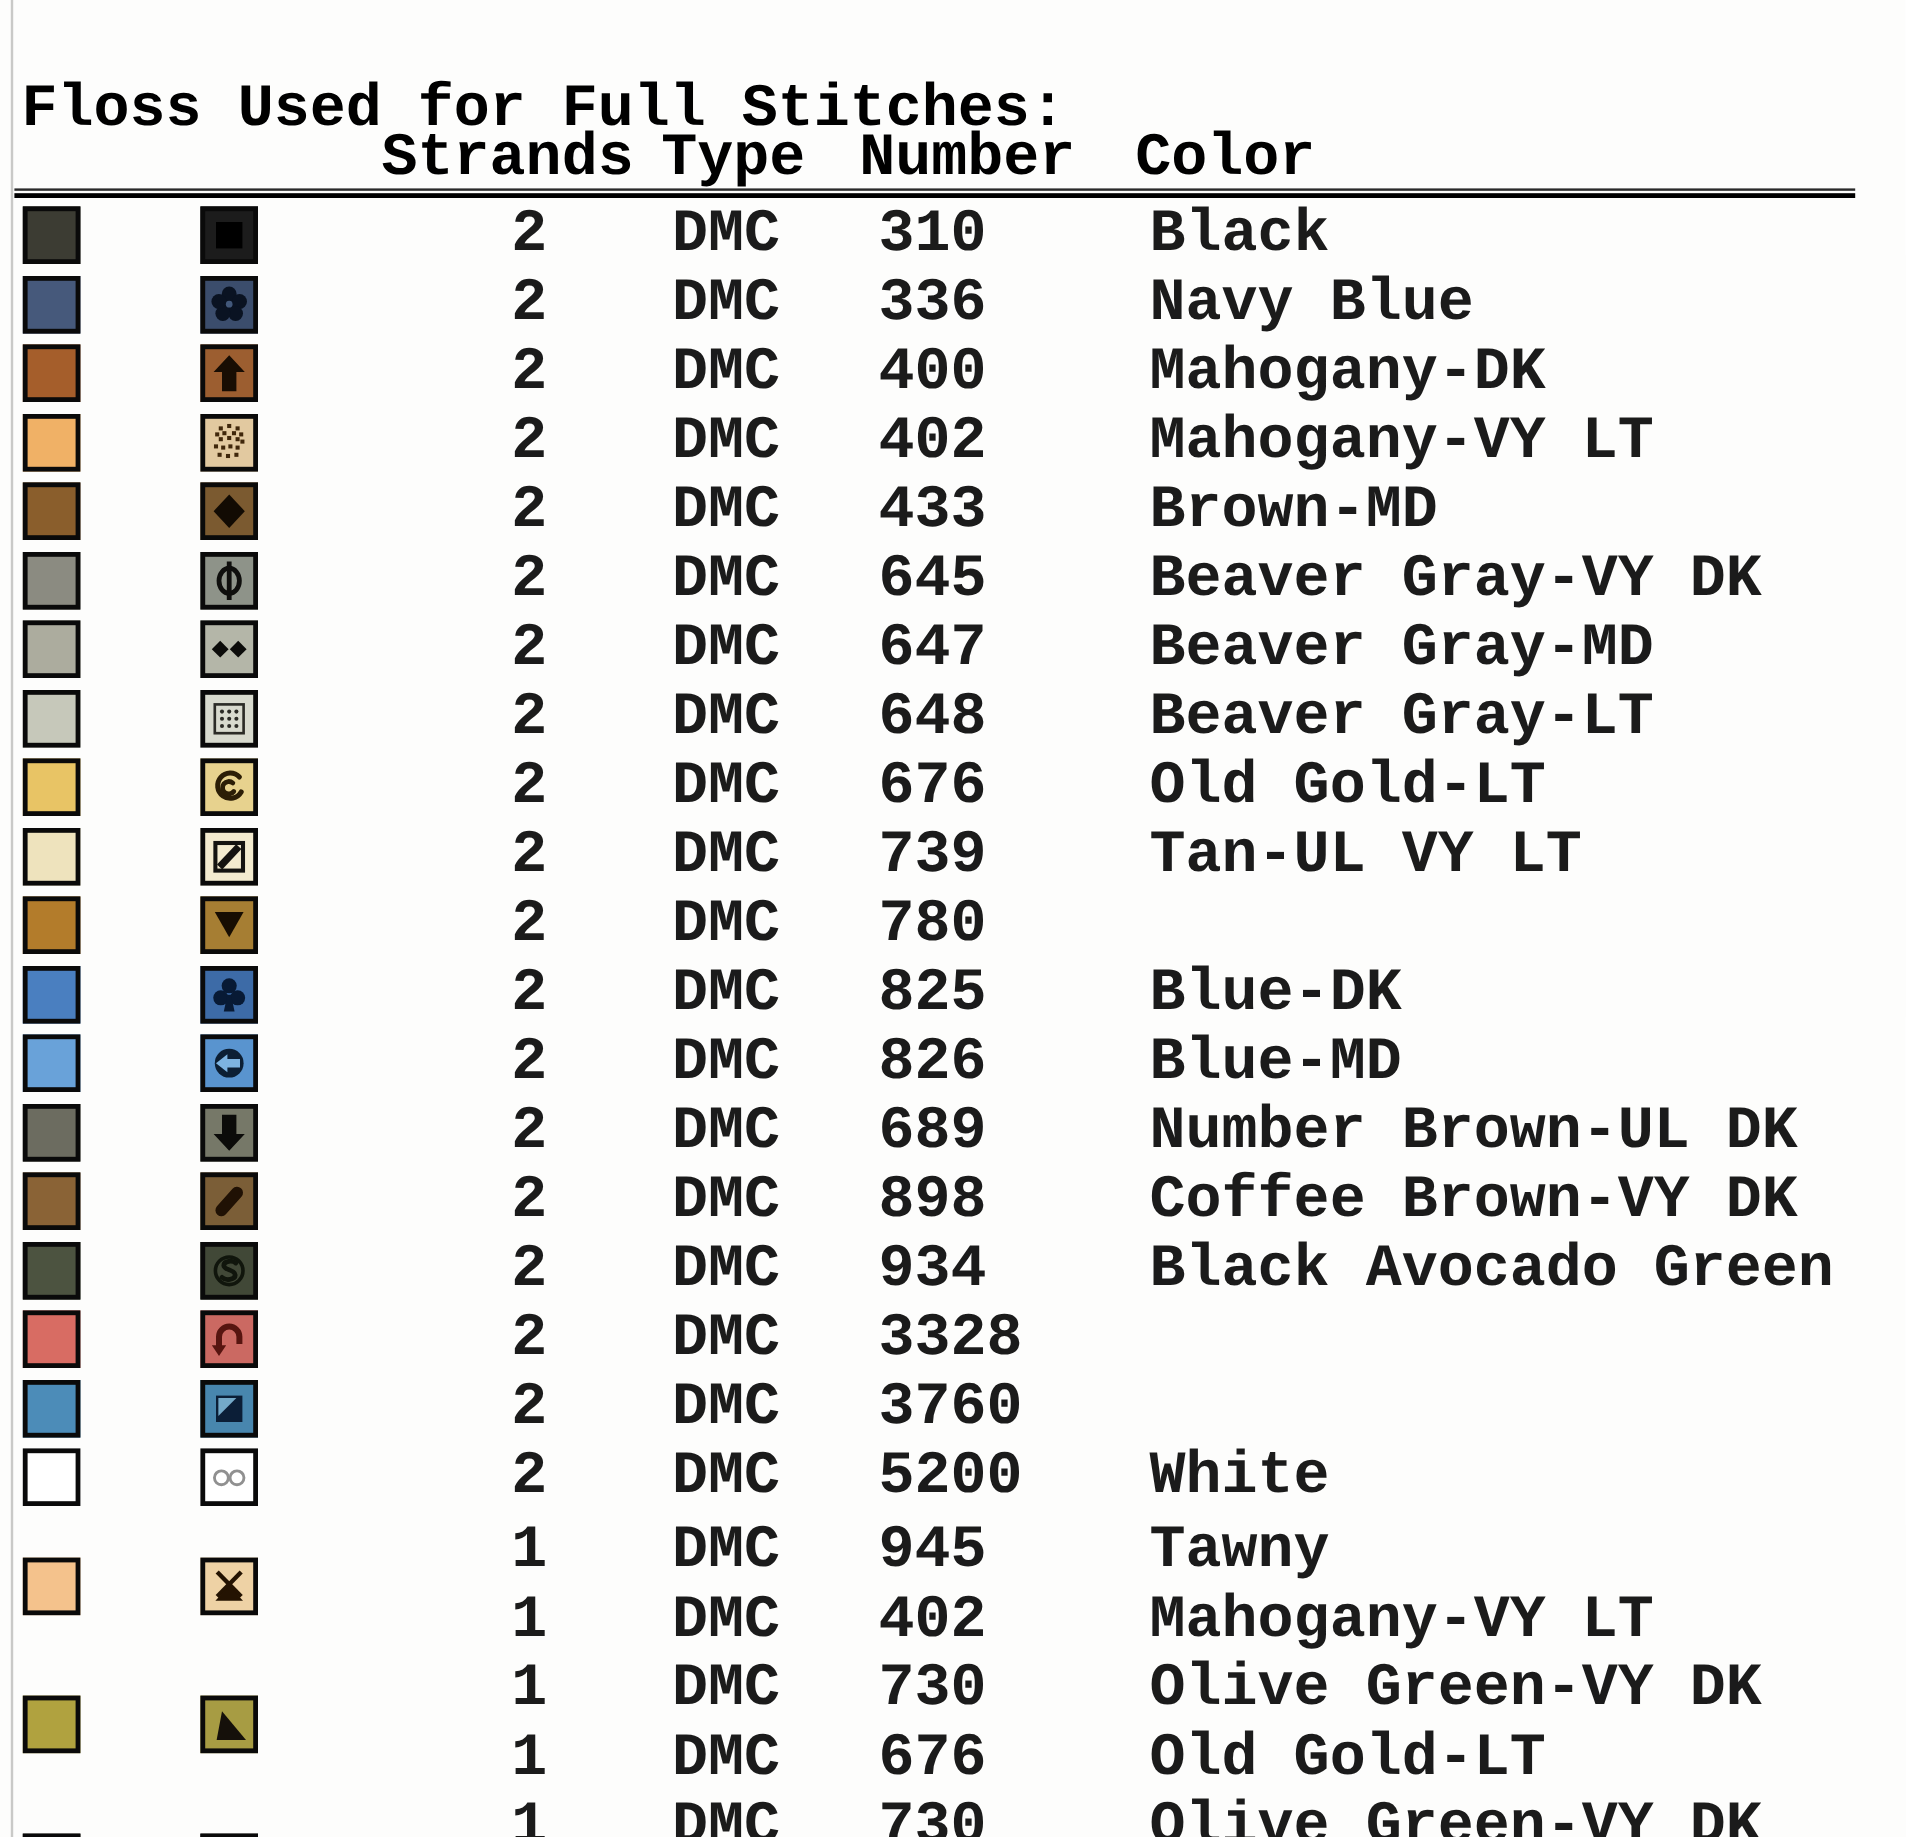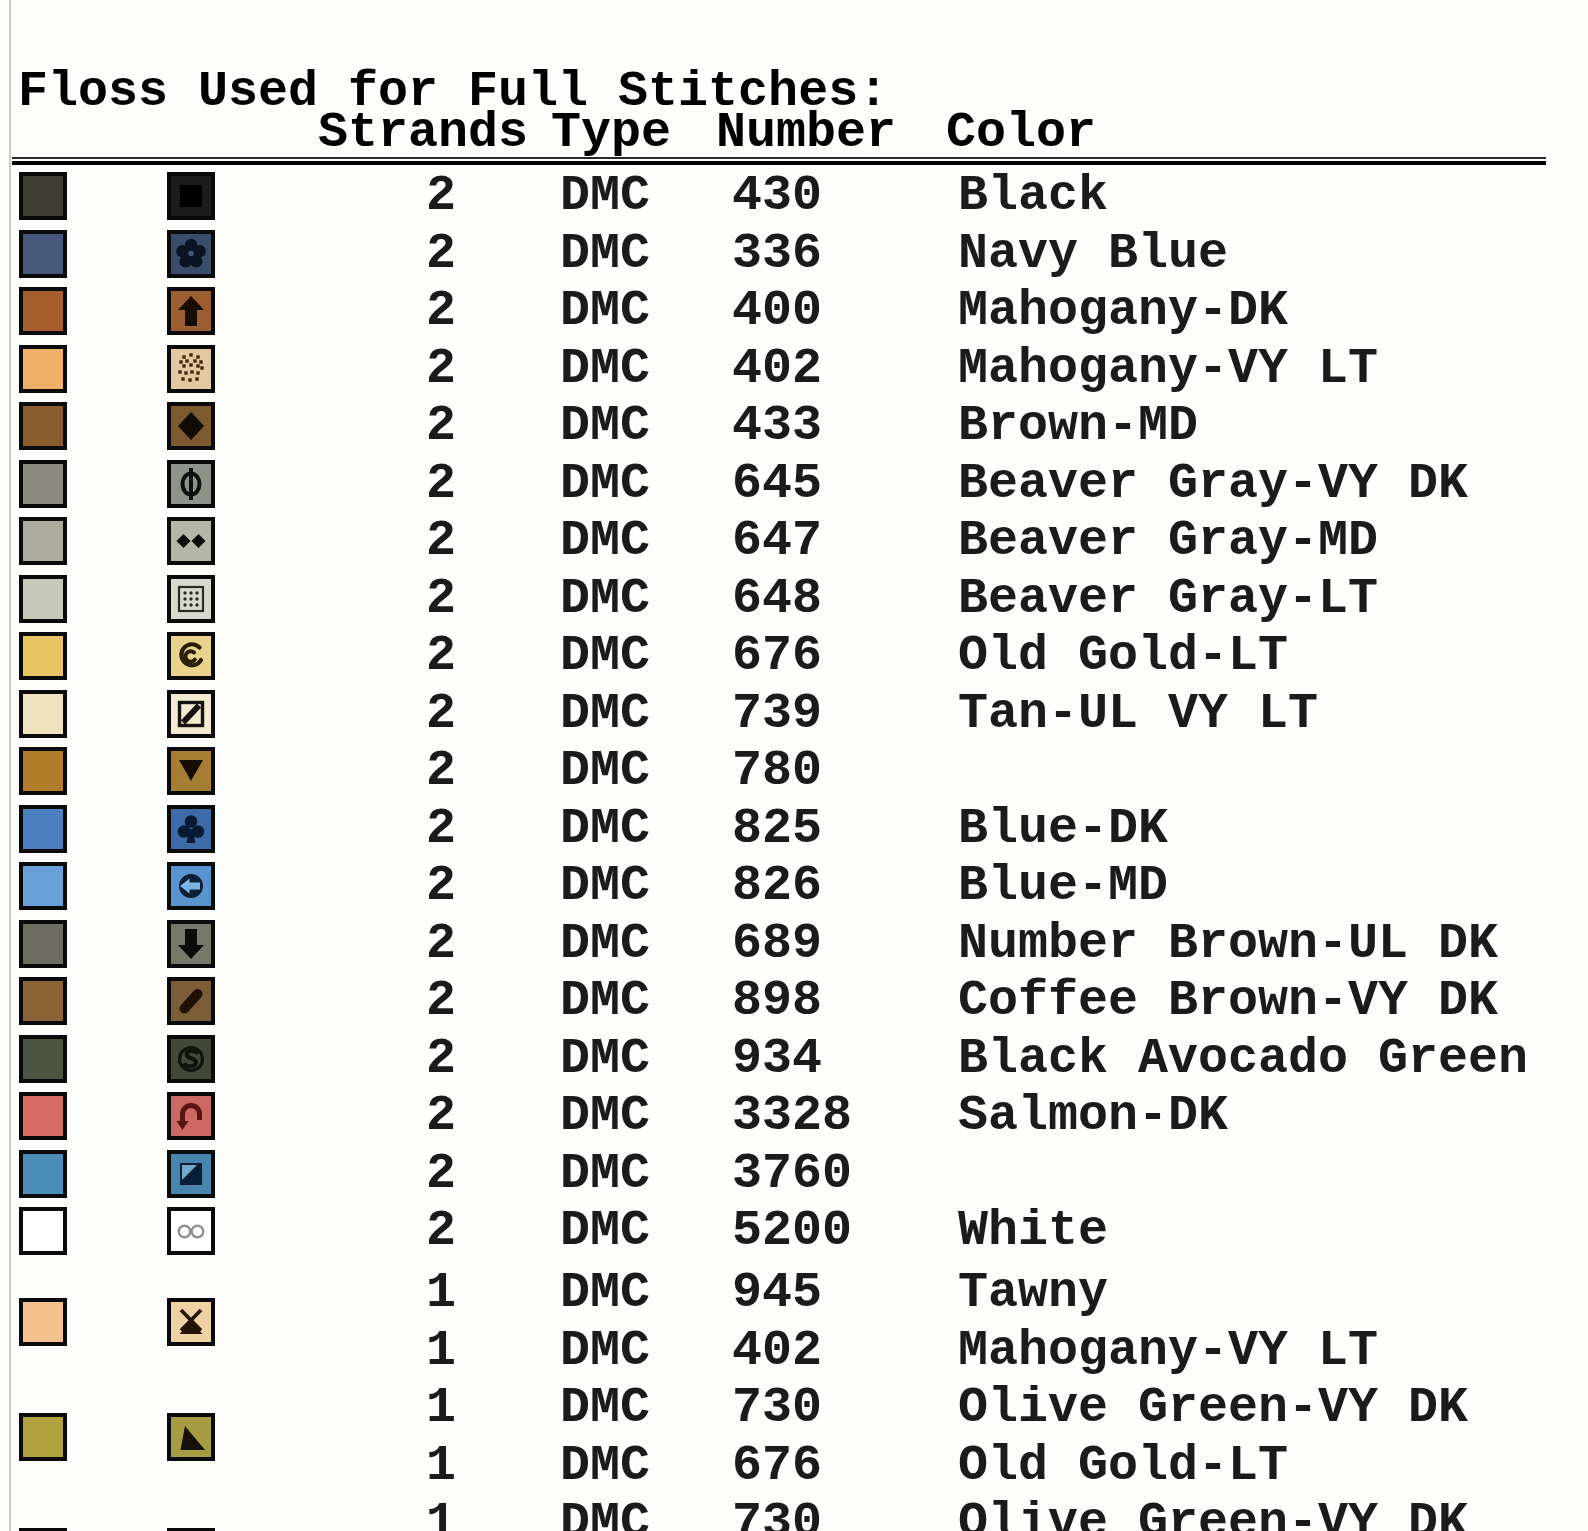--- a/index.html
+++ b/index.html
@@ -30,21 +30,21 @@
 <div id="screen">
   <div class="vline"></div>
   <div class="title">Floss Used for Full Stitches:</div>
   <div class="hdr" style="left:318px">Strands</div>
   <div class="hdr" style="left:551px">Type</div>
   <div class="hdr" style="left:716px">Number</div>
   <div class="hdr" style="left:946px">Color</div>
   <div class="rule-thin"></div>
   <div class="rule-thick"></div>
   <div id="rows">
-      <div class="row" style="top: 167px;"><span class="cell c-strands">2</span><span class="cell c-type">DMC</span><span class="cell c-number">430</span><span class="cell c-color">Black</span></div>
+      <div class="row" style="top: 167px;"><span class="cell c-strands">2</span><span class="cell c-type">DMC</span><span class="cell c-number">310</span><span class="cell c-color">Black</span></div>
       <div class="swatch" style="top: 172px; background: rgb(60, 60, 51);"></div>
       <div class="symbox" style="top: 172px; background: rgb(28, 28, 28);">
         <svg viewBox="0 0 40 40">
           <rect x="9" y="9" width="22" height="22" fill="#000000"></rect>
         </svg>
       </div>
       <div class="row" style="top: 224.5px;"><span class="cell c-strands">2</span><span class="cell c-type">DMC</span><span class="cell c-number">336</span><span class="cell c-color">Navy Blue</span></div>
       <div class="swatch" style="top: 229.5px; background: rgb(70, 89, 123);"></div>
       <div class="symbox" style="top: 229.5px; background: rgb(59, 77, 108);">
         <svg viewBox="0 0 40 40">
@@ -183,21 +183,21 @@
         </svg>
       </div>
       <div class="row" style="top: 1029.5px;"><span class="cell c-strands">2</span><span class="cell c-type">DMC</span><span class="cell c-number">934</span><span class="cell c-color">Black Avocado Green</span></div>
       <div class="swatch" style="top: 1034.5px; background: rgb(76, 83, 64);"></div>
       <div class="symbox" style="top: 1034.5px; background: rgb(65, 72, 55);">
         <svg viewBox="0 0 40 40">
           <circle cx="20" cy="20" r="11.5" fill="none" stroke="#10150c" stroke-width="3"></circle>
           <path d="M25.5,13.5 C23,11 15.5,11.5 15.5,15.5 C15.5,19.5 25,19 25,23.5 C25,27.5 17,28.5 14,25.5" fill="none" stroke="#10150c" stroke-width="4" stroke-linecap="round"></path>
         </svg>
       </div>
-      <div class="row" style="top: 1087px;"><span class="cell c-strands">2</span><span class="cell c-type">DMC</span><span class="cell c-number">3328</span><span class="cell c-color">Salmon-DK</span></div>
+      <div class="row" style="top: 1087px;"><span class="cell c-strands">2</span><span class="cell c-type">DMC</span><span class="cell c-number">3328</span></div>
       <div class="swatch" style="top: 1092px; background: rgb(216, 108, 99);"></div>
       <div class="symbox" style="top: 1092px; background: rgb(203, 105, 98);">
         <svg viewBox="0 0 40 40">
           <path d="M11.5,27 L11.5,18 A8.5,8.5 0 0 1 28.5,18 L28.5,24" fill="none" stroke="#571510" stroke-width="5"></path>
           <polygon points="5.5,25 17.5,25 11.5,34" fill="#571510"></polygon>
         </svg>
       </div>
       <div class="row" style="top: 1144.5px;"><span class="cell c-strands">2</span><span class="cell c-type">DMC</span><span class="cell c-number">3760</span></div>
       <div class="swatch" style="top: 1149.5px; background: rgb(76, 140, 184);"></div>
       <div class="symbox" style="top: 1149.5px; background: rgb(72, 134, 174);">

